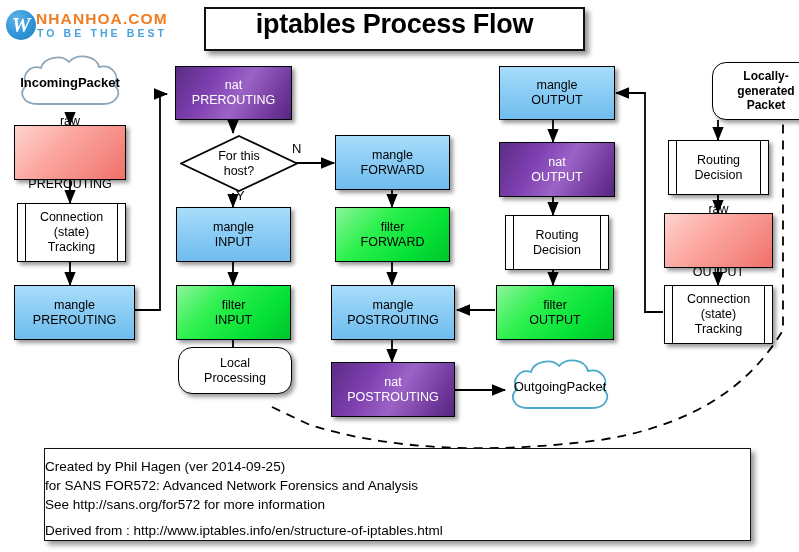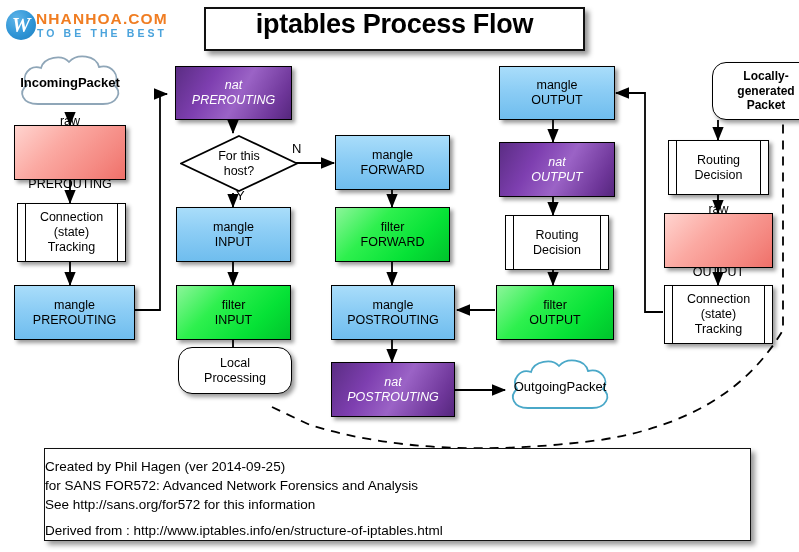--- a/index.html
+++ b/index.html
@@ -102,21 +102,21 @@
   }
   .node .l1, .node .l2 { display: block; white-space: nowrap; }
 
   .boxnode {
     border: 1.5px solid #000;
     box-shadow: 3px 3px 4px rgba(0,0,0,0.40);
   }
   .c-red    { background: linear-gradient(135deg,#ffd4cf 0%, #fba9a2 38%, #f4867f 78%, #ef7069 100%); gap: 48px; }
   .c-blue   { background: linear-gradient(180deg,#a9ddfa 0%, #8ccdf5 45%, #6fbdee 100%); }
   .c-green  { background: linear-gradient(135deg,#8cf59a 0%, #2ef04e 35%, #06e236 70%, #00c42c 100%); }
-  .c-purple { background: linear-gradient(120deg,#5b2d84 0%, #7e3fb0 30%, #9b63c6 55%, #6e3699 85%, #55277d 100%); font-style: italic; }
+  .c-purple { background: linear-gradient(120deg,#5b2d84 0%, #7e3fb0 30%, #9b63c6 55%, #6e3699 85%, #55277d 100%); }
 
   
   .procnode {
     background: #ffffff;
     border: 1.5px solid #000;
     box-shadow: 3px 3px 4px rgba(0,0,0,0.40);
   }
   .procnode::before, .procnode::after {
     content: "";
     position: absolute;
@@ -381,16 +381,16 @@
 
 <div class="node procnode" style="left:664px; top:285px; width:109px; height:59px;">
   <span class="l1">Connection</span>
   <span class="l2">(state)</span>
   <span class="l2">Tracking</span>
 </div>
 
 <div id="footer">
   <div class="fl">Created by Phil Hagen (ver 2014-09-25)</div>
   <div class="fl">for SANS FOR572: Advanced Network Forensics and Analysis</div>
-  <div class="fl">See http://sans.org/for572 for this information</div>
+  <div class="fl">See http://sans.org/for572 for more information</div>
   <div class="gap"></div>
   <div class="fl">Derived from : http://www.iptables.info/en/structure-of-iptables.html</div>
 </div>
 
 </body></html>

